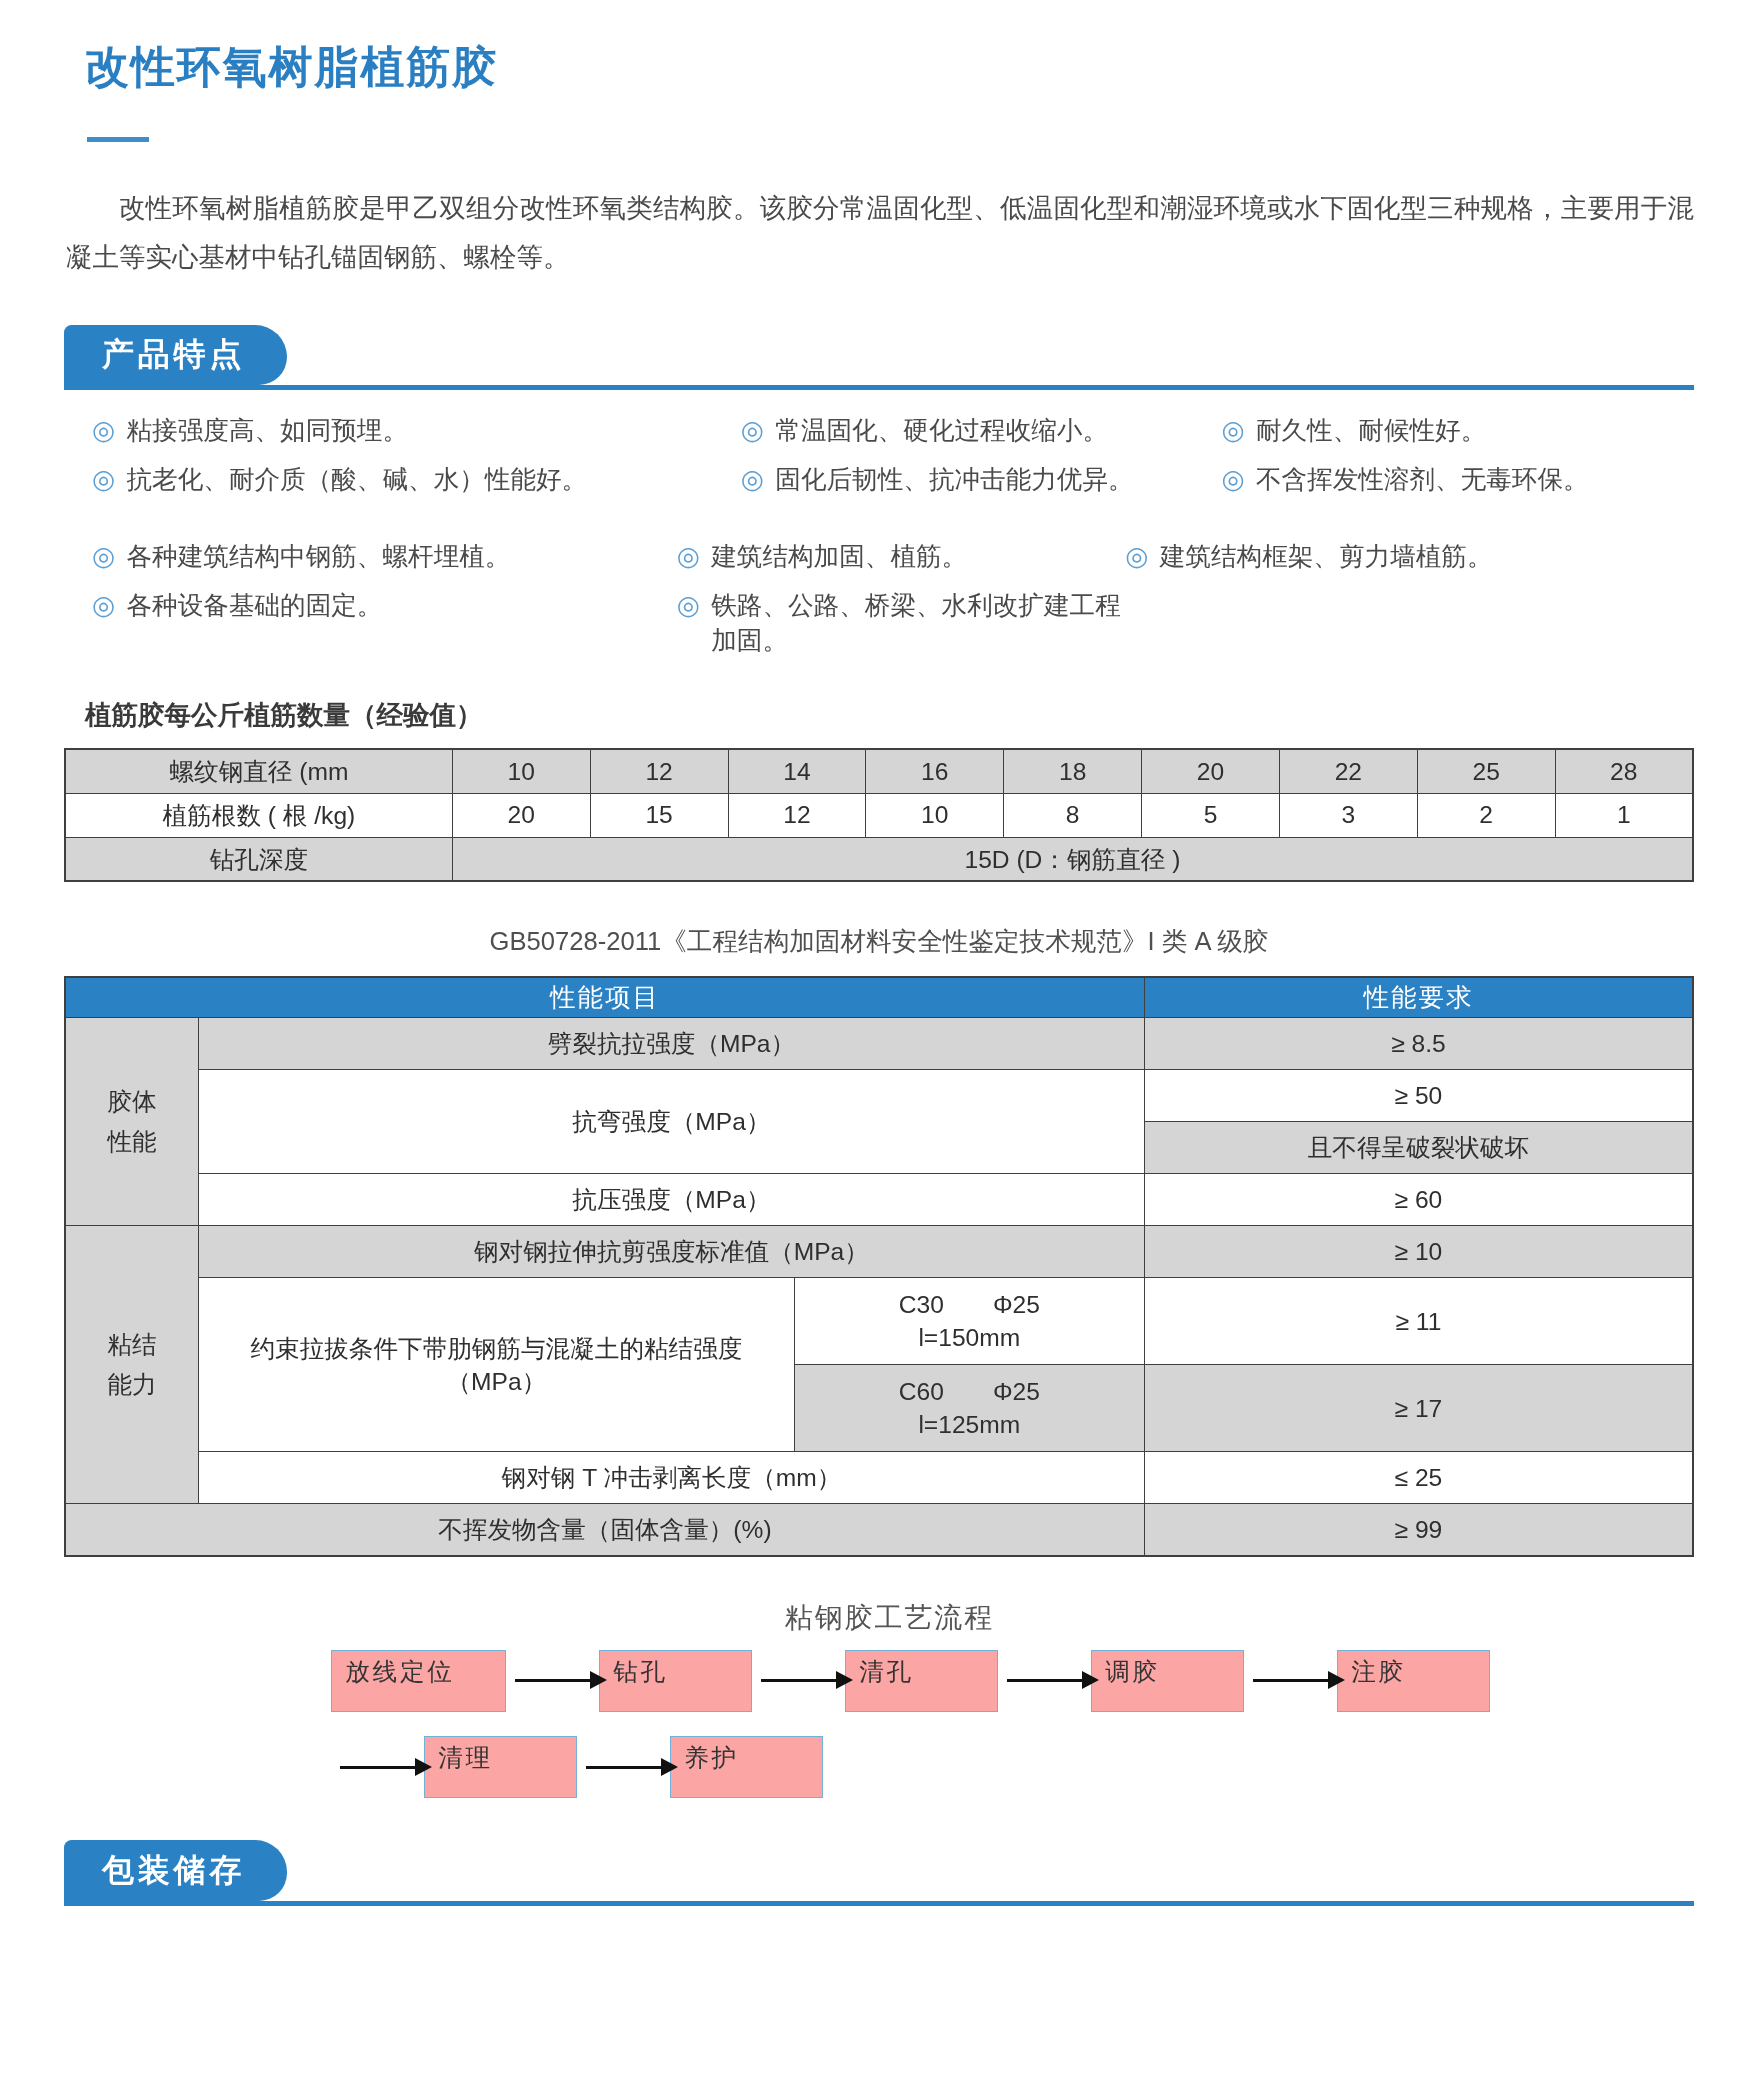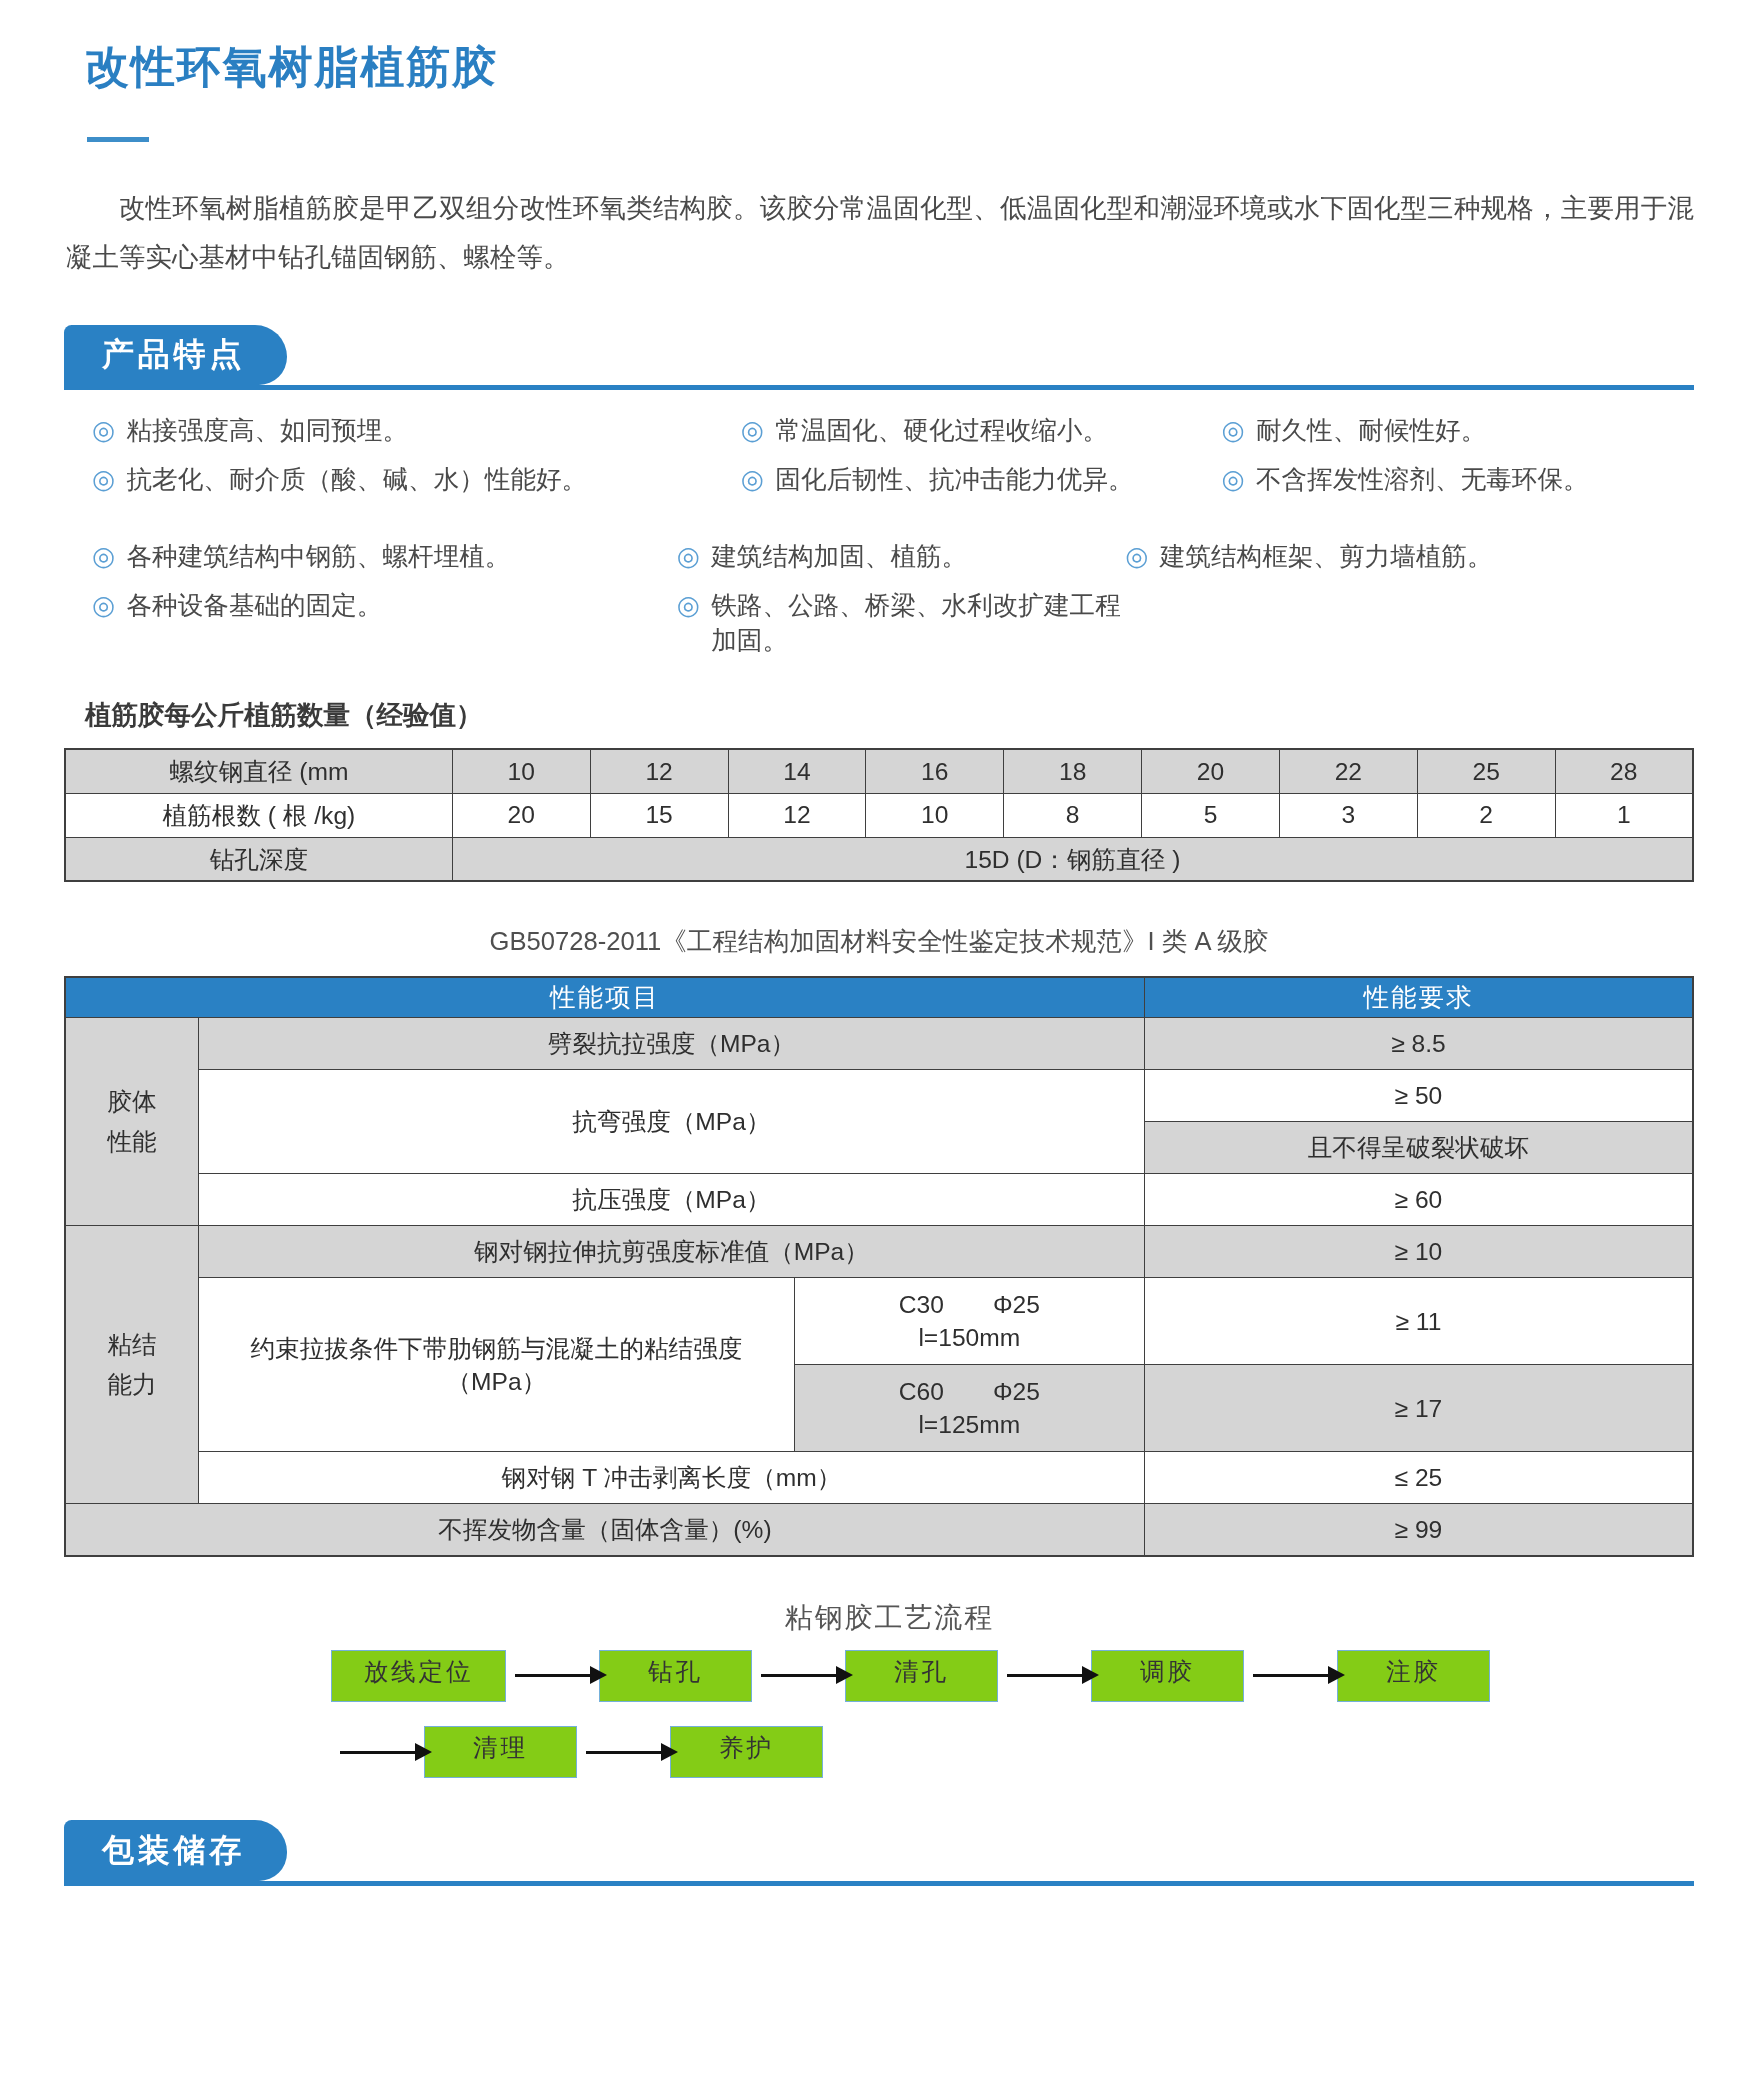--- a/index.html
+++ b/index.html
@@ -48,22 +48,22 @@
   .tech-table th{background:var(--accent);color:#ffffff;height:39px;font-size:25.6px;letter-spacing:1.9px;}
   .tech-table td{height:52px;line-height:1.35;}
   .tech-table .tall td,.tech-table td.tall{height:87px;}
   .group-label{width:2.2em;margin:0 auto;display:block;line-height:1.6;}
   
   .flow-subtitle{font-size:28px;color:#555555;margin:17px 0 0 21px;letter-spacing:1.9px;text-align:center;}
   .flow-row{display:flex;align-items:center;margin-left:267px;}
   .flow-row1{margin-top:13.2px;}
   .flow-row2{margin-top:24.6px;}
   .flow-box{
-    border:1.9px solid #74b0da;background:#84cc16;height:52px;line-height:42px;
-    min-width:153px;padding:0 13.2px;text-align:center;font-size:24.6px;color:#333;letter-spacing:2.8px;
+    border:1.9px solid #74b0da;background:#fca5a5;height:62px;line-height:42px;
+    min-width:153px;padding:0 13.2px;font-size:24.6px;color:#333;letter-spacing:2.8px;
   }
   .flow-box.wide{min-width:175px;}
   .flow-arrow{position:relative;width:76px;height:2.8px;background:#111;margin:0 8.5px 0 8.5px;flex:none;}
   .flow-arrow::after{
     content:"";position:absolute;right:-16px;top:-8.5px;width:0;height:0;
     border-left:17px solid #111;border-top:9.5px solid transparent;border-bottom:9.5px solid transparent;
   }
 </style>
 </head>
 <body>

